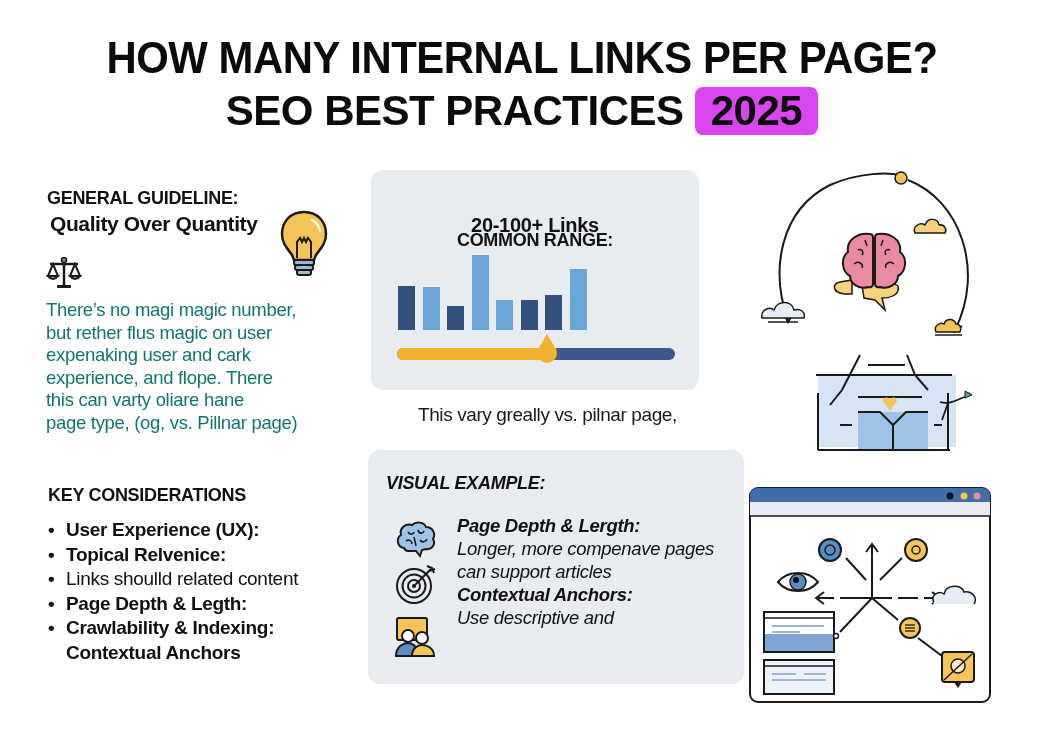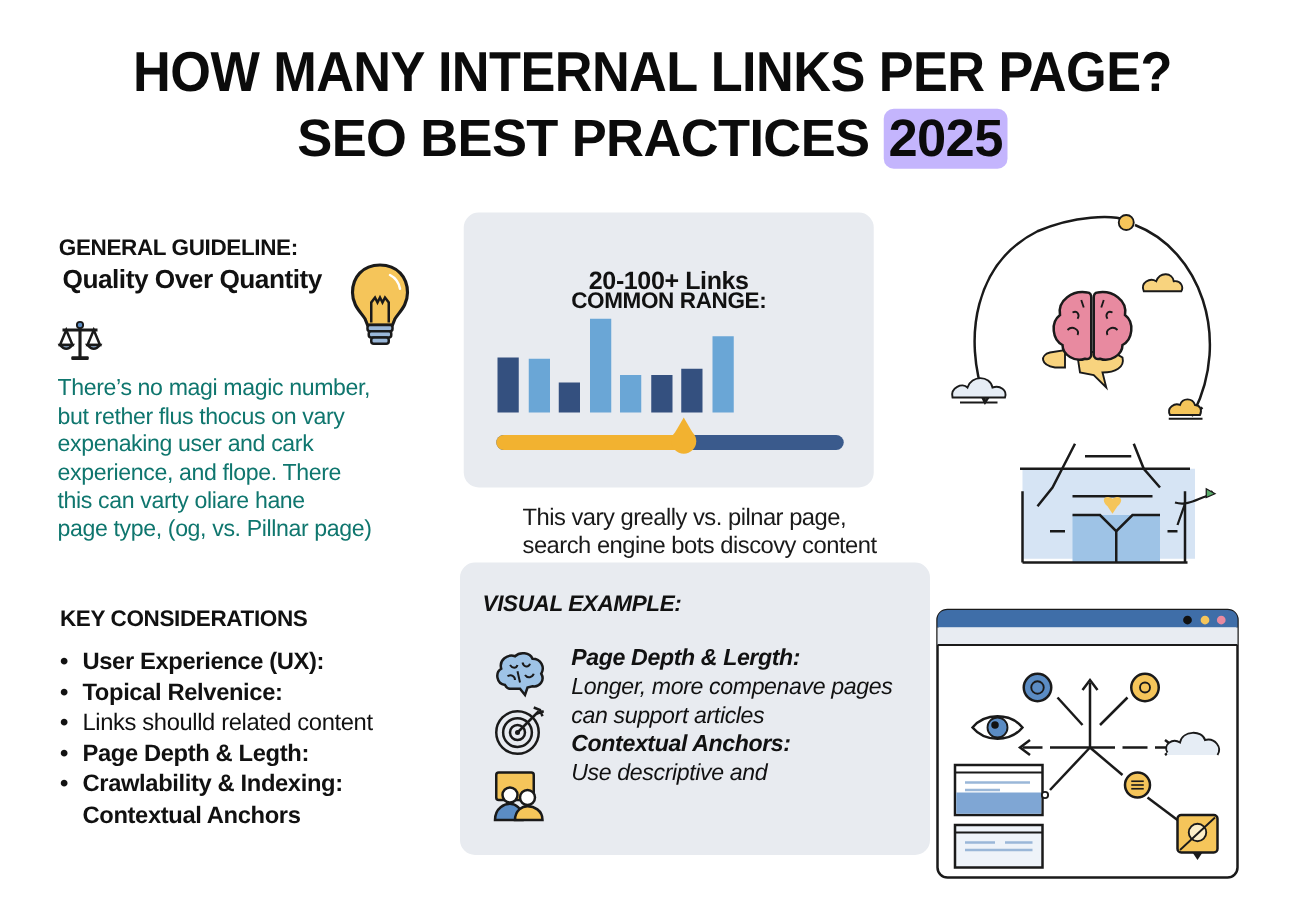--- a/index.html
+++ b/index.html
@@ -3,21 +3,21 @@
 <meta charset="utf-8">
 <style>
   * { box-sizing: border-box; margin: 0; padding: 0; }
   html, body { width: 1044px; height: 731px; overflow: hidden; background: #ffffff; }
   body { position: relative; font-family: "Liberation Sans", "DejaVu Sans", sans-serif; color: #111; }
 
   .title-1 { position: absolute; left: 0; top: 32px; width: 1044px; text-align: center;
     font-size: 45px; font-weight: 700; letter-spacing: -0.5px; color: #0b0b0b; transform: scaleX(0.93); }
   .title-2 { position: absolute; left: 0; top: 87px; width: 1044px; text-align: center;
     font-size: 42px; font-weight: 700; color: #0b0b0b; letter-spacing: -0.5px; }
-  .title-2 .year { background: #c4b5fd; border-radius: 8px; padding: 0 4px; display: inline-block; line-height: 48px; }
+  .title-2 .year { background: #d946ef; border-radius: 8px; padding: 0 16px; display: inline-block; line-height: 48px; }
 
   
   .gg-head { position: absolute; left: 47px; top: 188px; font-size: 18px; font-weight: 700; letter-spacing: -0.3px; }
   .gg-sub { position: absolute; left: 50px; top: 212px; font-size: 21px; font-weight: 700; letter-spacing: -0.4px; }
   .bulb { position: absolute; left: 276px; top: 208px; width: 56px; height: 72px; }
   .scale { position: absolute; left: 46px; top: 256px; width: 36px; height: 34px; }
   .gg-body { position: absolute; left: 46px; top: 299px; width: 300px; font-size: 18.5px; line-height: 22.5px; color: #0f766e; letter-spacing: -0.3px; }
 
   .kc-head { position: absolute; left: 48px; top: 485px; font-size: 18px; font-weight: 700; letter-spacing: -0.3px; }
   .kc-list { position: absolute; left: 48px; top: 518px; list-style: none; width: 310px; }
@@ -75,21 +75,21 @@
   <circle cx="18" cy="4" r="2.5" fill="#5b8cc4" stroke="#1a1a1a" stroke-width="1.5"></circle>
   <line x1="4" y1="8" x2="32" y2="8" stroke="#1a1a1a" stroke-width="2.5"></line>
   <path d="M7 8 L2 20 L12 20 Z" fill="none" stroke="#1a1a1a" stroke-width="2"></path>
   <path d="M2 20 Q7 26 12 20 Z" fill="#9ab7d8" stroke="#1a1a1a" stroke-width="2"></path>
   <path d="M29 8 L24 20 L34 20 Z" fill="none" stroke="#1a1a1a" stroke-width="2"></path>
   <path d="M24 20 Q29 26 34 20 Z" fill="#9ab7d8" stroke="#1a1a1a" stroke-width="2"></path>
   <rect x="11" y="29" width="14" height="3" rx="1" fill="#1a1a1a"></rect>
 </svg>
 <div class="gg-body">
   <div>There’s no magi magic number,</div>
-  <div>but rether flus thocus on vary</div>
+  <div>but rether flus magic on user</div>
   <div>expenaking user and cark</div>
   <div>experience, and flope. There</div>
   <div>this can varty oliare hane</div>
   <div>page type, (og, vs. Pillnar page)</div>
 </div>
 
 <div class="kc-head">KEY CONSIDERATIONS</div>
 <ul class="kc-list">
   <li class="bold">User Experience (UX):</li>
   <li class="bold">Topical Relvenice:</li>
@@ -113,21 +113,20 @@
       <div class="bar" style="left: 171.5px; height: 61px; background: rgb(106, 166, 214);"></div>
     </div>
   <div class="slider" id="slider" style="background: rgb(58, 90, 140);">
     <div class="slider-fill" id="slider-fill" style="width: 150.12px; background: rgb(242, 178, 48);"></div>
     <div class="slider-tip" id="slider-tip" style="left: 143.12px; border-bottom: 12px solid rgb(242, 178, 48);"></div>
     <div class="slider-thumb" id="slider-thumb" style="left: 140.12px; background: rgb(242, 178, 48);"></div>
   </div>
 </div>
 <div class="range-note">
   <div>This vary greally vs. pilnar page,</div>
-  <div>search engine bots discovy content</div>
 </div>
 
 <div class="panel panel-visual">
   <div class="ve-head">VISUAL EXAMPLE:</div>
 
   <svg class="ve-icon" style="left:26px; top:68px;" viewBox="0 0 44 44">
     <path d="M10 30 C3 29 2 20 7 17 C5 10 12 5 18 7 C22 3 30 4 32 9 C39 9 42 16 39 21 C42 26 38 32 32 31 L28 32 L26 38 L22 33 L14 33 C12 33 11 32 10 30 Z" fill="#9ec3e6" stroke="#1a1a1a" stroke-width="2"></path>
     <path d="M14 14 C16 17 19 17 20 14 M24 12 C25 16 29 16 30 13 M12 23 C15 21 18 23 18 26 M26 22 C28 25 32 24 33 21 M20 19 L22 28" fill="none" stroke="#1a1a1a" stroke-width="1.6"></path>
   </svg>
   <svg class="ve-icon" style="left:26px; top:112px;" viewBox="0 0 44 44">

